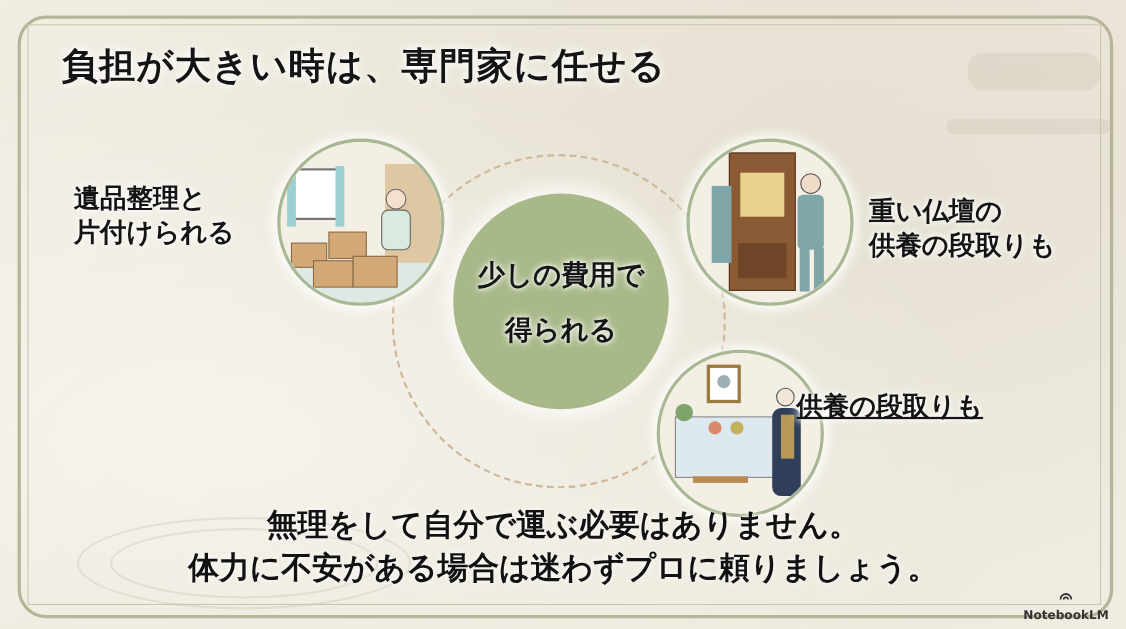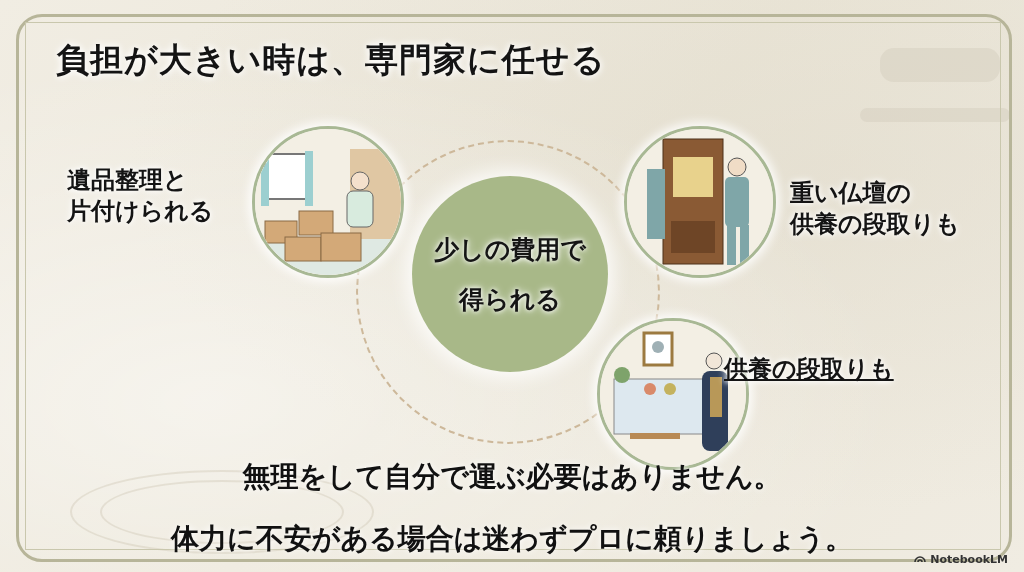--- a/index.html
+++ b/index.html
@@ -27,21 +27,21 @@
     text-shadow:0 0 4px #fff,0 0 8px #fff;}
   .pic{position:absolute;width:146px;height:146px;border-radius:50%;
     border:3px solid #a8b894;background:#f2f0e6;overflow:hidden;
     box-shadow:0 0 10px 4px rgba(255,255,255,0.85);}
   .label{position:absolute;font-size:24px;font-weight:bold;color:#141414;
     line-height:31px;text-shadow:0 0 5px #fff,0 0 9px #fff;}
   .bottom{position:absolute;left:0;width:1024px;text-align:center;
     font-family:"DejaVu Serif","Liberation Serif",serif;font-weight:bold;
     font-size:28px;color:#111;text-shadow:0 0 6px #fff;}
   .brand{position:absolute;right:16px;bottom:6px;font-size:11px;color:#333;
-    display:flex;align-items:center;gap:4px;font-weight:bold;}
+    display:flex;align-items:center;gap:4px;font-weight:bold;flex-direction:column;}
 </style>
 </head>
 <body>
 
 <div class="bg"></div>
 <div class="swirl" style="left:70px;top:470px;width:300px;height:80px;"></div>
 <div class="swirl" style="left:100px;top:480px;width:240px;height:60px;"></div>
 <div class="cloud" style="left:880px;top:48px;width:120px;height:34px;"></div>
 <div class="cloud" style="left:860px;top:108px;width:150px;height:14px;"></div>
 <div class="frame-outer"></div>
@@ -108,21 +108,21 @@
     <circle cx="114" cy="40" r="8" fill="#f1e6d8" stroke="#555"></circle>
     <rect x="102" y="50" width="26" height="80" rx="8" fill="#2f3f5a"></rect>
     <rect x="110" y="56" width="12" height="40" fill="#b89858"></rect>
   </svg>
 </div>
 <div class="label" style="left:724px;top:354px;text-decoration:underline;">
   <div>供養の段取りも</div>
 </div>
 
 <div class="bottom" style="top:458px;">無理をして自分で運ぶ必要はありません。</div>
-<div class="bottom" style="top:520px;">体力に不安がある場合は迷わずプロに頼りましょう。</div>
+<div class="bottom" style="top:497px;">体力に不安がある場合は迷わずプロに頼りましょう。</div>
 
 <div class="brand">
   <span>
     <svg width="12" height="10" viewBox="0 0 12 10">
         <path d="M1 9 A5 5 0 0 1 11 9" fill="none" stroke="#333" stroke-width="1.6"></path>
         <path d="M4 9 A2 2 0 0 1 8 9" fill="none" stroke="#333" stroke-width="1.6"></path>
       </svg>
   </span>
   <span>NotebookLM</span>
 </div>

